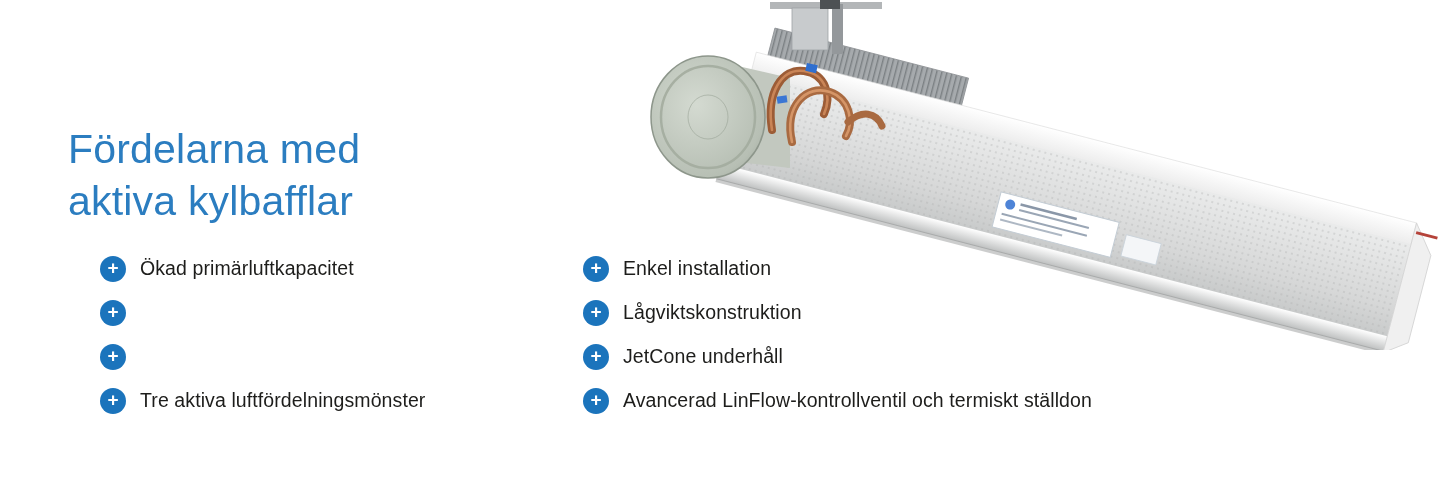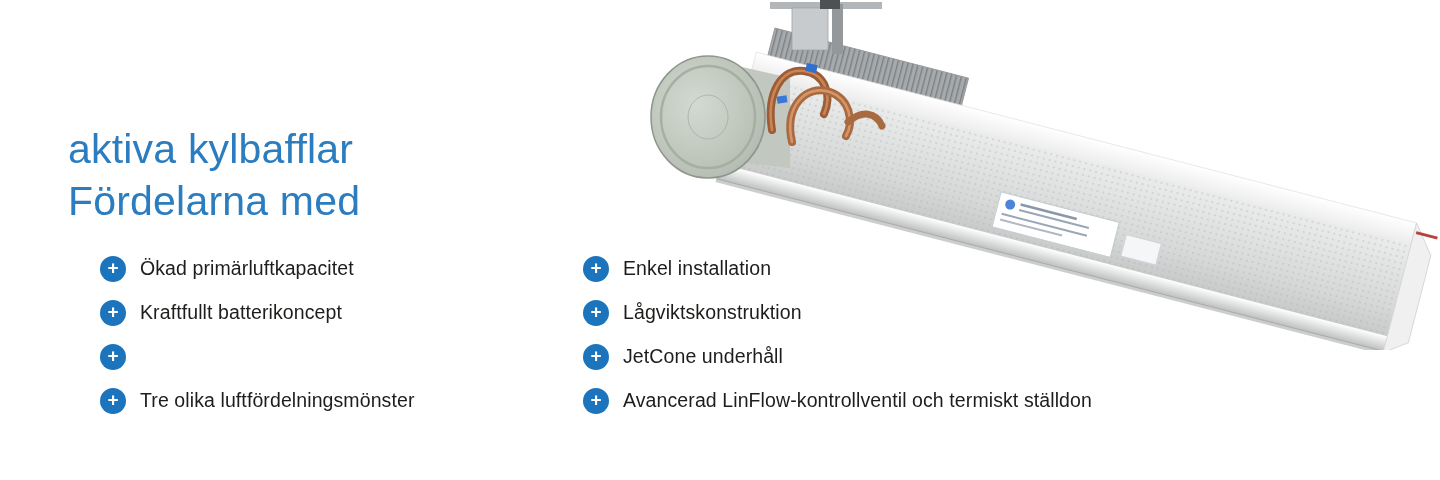--- a/index.html
+++ b/index.html
@@ -116,39 +116,38 @@
         <path d="M 172 142 C 164 106 186 84 210 92 C 230 99 234 122 226 136" stroke="#a96a41" stroke-width="8"></path>
         <path d="M 172 142 C 164 106 186 84 210 92 C 230 99 234 122 226 136" stroke="#d99a6c" stroke-width="2.6" opacity="0.9"></path>
         <path d="M 228 122 C 242 110 256 112 262 126" stroke="#a96a41" stroke-width="7"></path>
         <rect x="186" y="64" width="11" height="8" fill="#2f6fd0" stroke="none" transform="rotate(12 191 68)"></rect>
         <rect x="157" y="96" width="10" height="7" fill="#3b77d4" stroke="none" transform="rotate(-8 162 99)"></rect>
       </g>
     </svg>
   </div>
 
   <h1 class="heading">
+    <span>Fördelarna med</span>
     <span>aktiva kylbafflar</span>
-    <span>Fördelarna med</span>
   </h1>
 
   <div class="benefit-col" id="benefit-col-1">
     <div class="benefit-row">
       <span class="plus-icon">+</span>
       <span class="benefit-label">Ökad primärluftkapacitet</span>
     </div>
     <div class="benefit-row">
       <span class="plus-icon">+</span>
-      <span class="benefit-label">Kraftfullt batterikoncept</span>
     </div>
     <div class="benefit-row">
       <span class="plus-icon">+</span>
     </div>
     <div class="benefit-row">
       <span class="plus-icon">+</span>
-      <span class="benefit-label">Tre olika luftfördelningsmönster</span>
+      <span class="benefit-label">Tre aktiva luftfördelningsmönster</span>
     </div>
   </div>
 
   <div class="benefit-col" id="benefit-col-2">
     <div class="benefit-row">
       <span class="plus-icon">+</span>
       <span class="benefit-label">Enkel installation</span>
     </div>
     <div class="benefit-row">
       <span class="plus-icon">+</span>

